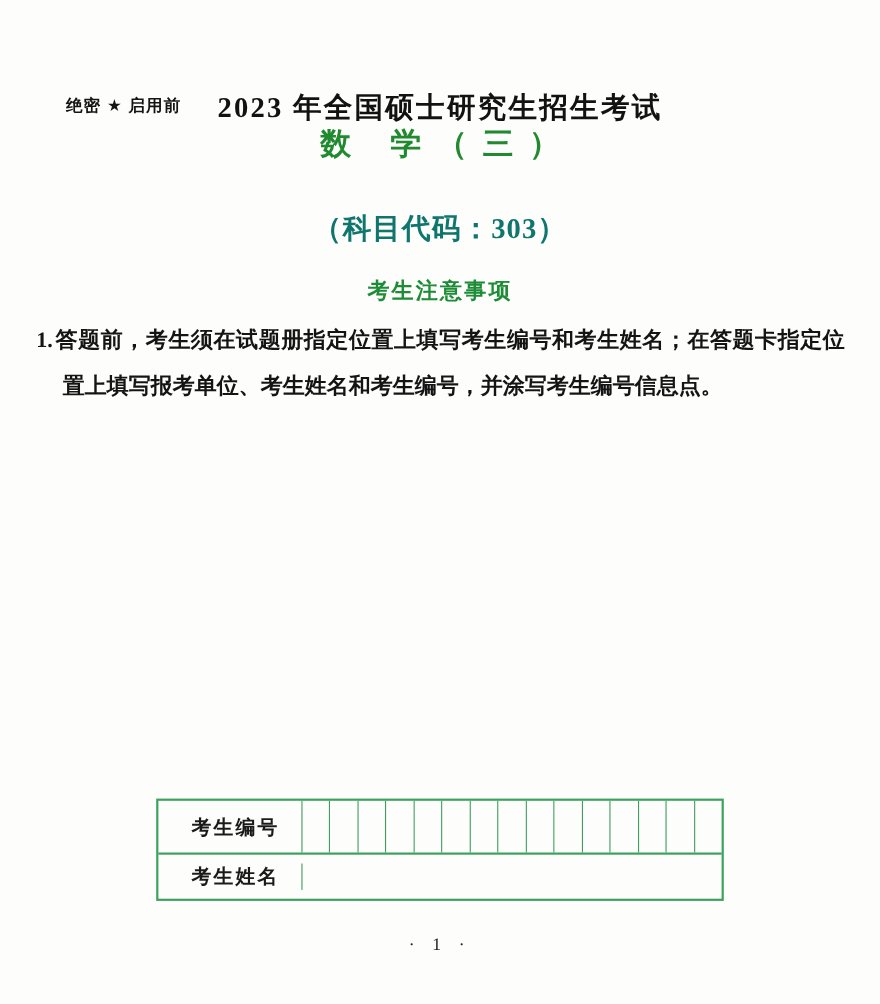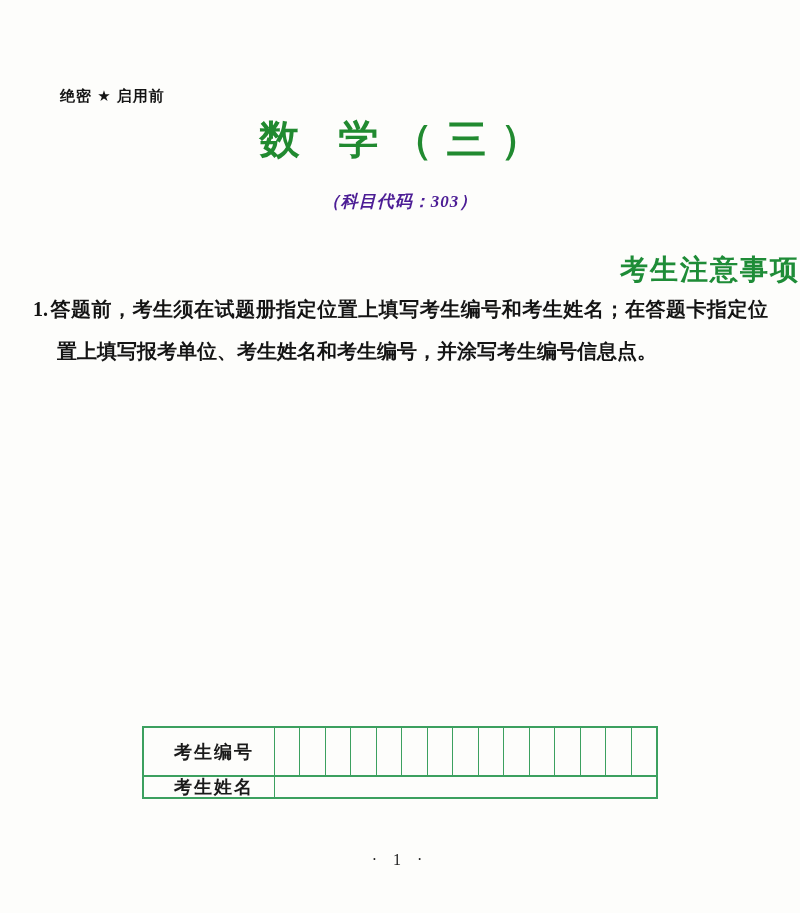--- a/index.html
+++ b/index.html
@@ -32,56 +32,55 @@
   .main-title{
     position:absolute;top:80px;left:0;width:100%;
     text-align:center;
     font-weight:bold;font-size:26px;letter-spacing:2px;
     color:#121212;
   }
   .subject-title{
     position:absolute;top:112px;left:0;width:100%;
     text-align:center;
     font-family:"Liberation Sans","DejaVu Sans",sans-serif;
-    font-weight:bold;font-size:40px;
+    font-weight:bold;font-size:28px;
     letter-spacing:14px;text-indent:14px;
     color:var(--green-title);
   }
   .subject-code{
     position:absolute;top:190px;left:0;width:100%;
     text-align:center;
-    font-weight:bold;font-size:17px;letter-spacing:1px;
-    color:#4c1d95;
-    font-style:italic;
+    font-weight:bold;font-size:26px;letter-spacing:1px;
+    color:#0f766e;
   }
   .notice-heading{
     position:absolute;top:251px;left:0;width:100%;
-    text-align:right;
+    text-align:center;
     font-family:"Liberation Sans","DejaVu Sans",sans-serif;
-    font-weight:bold;font-size:28px;letter-spacing:2px;
+    font-weight:bold;font-size:20px;letter-spacing:2px;
     color:var(--green-heading);
   }
   .notices{
     position:absolute;top:289px;left:33px;width:735px;
     font-size:20px;line-height:41.5px;font-weight:bold;
     color:#141414;
   }
   .notice-item{
     padding-left:24px;text-indent:-24px;
     text-align:justify;
   }
   .notice-item .num{margin-right:2px;}
   .form-table{
     position:absolute;top:726px;left:142px;width:516px;
     border:2px solid var(--green-table);
     background:transparent;
   }
   .form-row{display:flex;}
   .form-row.row1{height:49px;border-bottom:2px solid var(--green-table);}
-  .form-row.row2{height:20px;align-items:center;}
+  .form-row.row2{height:40px;align-items:center;}
   .label-cell{
     width:131px;flex:0 0 131px;
     border-right:1.5px solid var(--green-table);
     display:flex;align-items:center;
     padding-left:30px;
     font-family:"Liberation Sans","DejaVu Sans",sans-serif;
     font-weight:bold;font-size:18px;letter-spacing:2px;
     color:#1a1a1a;
   }
   .digit-cells{flex:1;display:flex;}
@@ -95,20 +94,21 @@
     color:#222;
   }
 </style>
 </head>
 <body>
 
 <div class="page">
 
   <div class="classification">绝密 ★ 启用前</div>
 
+  <div class="main-title">2023 年全国硕士研究生招生考试</div>
 
   <div class="subject-title">数 学（三）</div>
 
   <div class="subject-code">（科目代码：303）</div>
 
   <div class="notice-heading">考生注意事项</div>
 
   <div class="notices">
 
       <div class="notice-item">

